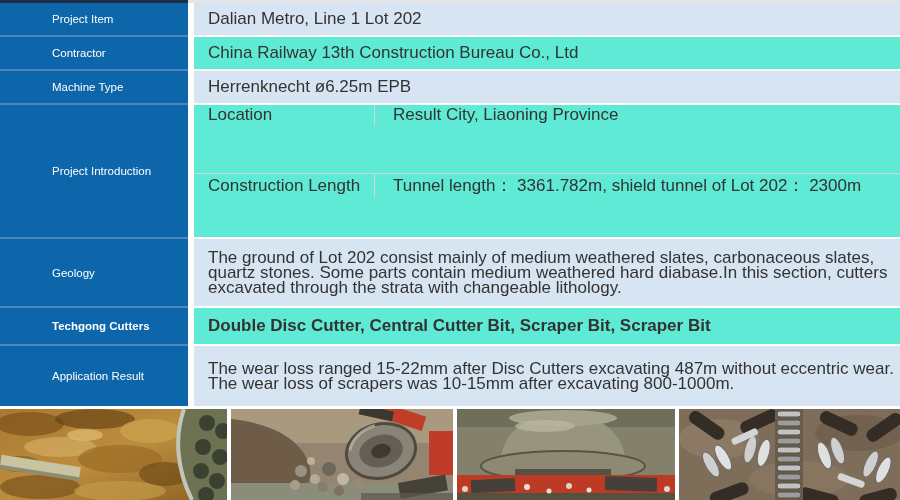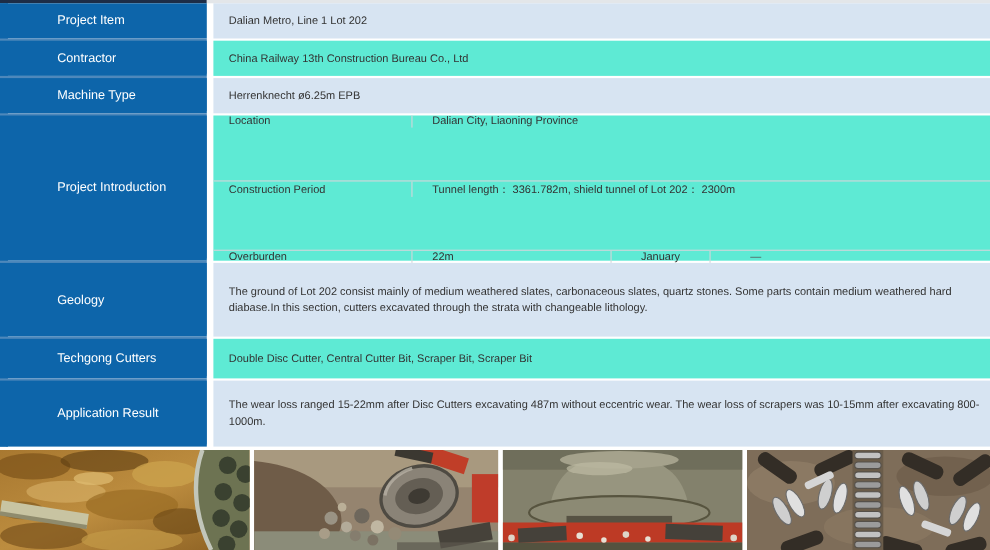--- a/index.html
+++ b/index.html
@@ -7,25 +7,25 @@
         font-family:"Liberation Sans",sans-serif;-webkit-font-smoothing:antialiased;}
   .topbar-dark{position:absolute;left:0;top:0;width:188px;height:3px;background:#1d2d47;}
   .topbar-light{position:absolute;left:188px;top:0;width:712px;height:3px;background:#e3e6e9;}
   .left-stripe{position:absolute;left:0;top:3px;width:7px;height:403px;background:#0f67aa;border-right:1px solid #0a5592;box-sizing:border-box;}
   .tbl{position:absolute;left:0;top:3px;width:900px;}
   .trow{display:flex;}
   .trow + .trow{margin-top:2px;}
   .lbl{width:188px;box-sizing:border-box;padding-left:52px;display:flex;align-items:center;
        background:#0d65aa;color:#ffffff;font-size:11.5px;box-shadow:0 -2px 0 #4e88bb;}
   .trow:first-child .lbl{box-shadow:none;}
-  .cnt{flex:1;margin-left:6px;box-sizing:border-box;font-size:10px;color:#333333;}
+  .cnt{flex:1;margin-left:6px;box-sizing:border-box;font-size:17px;color:#333333;}
   .cell{display:flex;align-items:center;padding-left:14px;}
   .bg-blue{background:#d7e4f2;}
   .bg-white{background:#5eead4;}
-  .h32{height:32px;} .h132{height:132px;} .h67{height:67px;} .h36{height:36px;} .h60{height:60px;}
+  .h32{height:32px;} .h132{height:132px;} .h67{height:67px;} .h36{height:36px;font-weight:bold;} .h60{height:60px;}
   .para{line-height:15px;}
   
   .intro{display:flex;flex-direction:column;padding:0;gap:48px;}
   .sub{display:flex;height:33px;box-sizing:border-box;}
   .sub + .sub{border-top:1px solid #d2d6da;}
   .sl{width:181px;border-right:1px solid #d2d6da;display:flex;align-items:center;padding-left:14px;box-sizing:border-box;}
   .sv{flex:1;display:flex;align-items:center;padding-left:18px;box-sizing:border-box;}
   .sv-fixed{width:181px;flex:none;border-right:1px solid #d2d6da;}
   .pcell{width:90px;flex:none;display:flex;align-items:center;justify-content:center;border-right:1px solid #d2d6da;box-sizing:border-box;}
   .dashcell{flex:1;display:flex;align-items:center;padding-left:36px;box-sizing:border-box;color:#555;}
@@ -57,24 +57,24 @@
     <div class="trow">
       <div class="lbl h32">Machine Type</div>
       <div class="cnt cell bg-blue h32">Herrenknecht ø6.25m EPB</div>
     </div>
 
     <div class="trow">
       <div class="lbl h132">Project Introduction</div>
       <div class="cnt intro bg-white h132">
         <div class="sub">
           <div class="sl">Location</div>
-          <div class="sv">Dalian City, Liaoning Province</div>
+          <div class="sv">Result City, Liaoning Province</div>
         </div>
         <div class="sub">
-          <div class="sl">Construction Period</div>
+          <div class="sl">Construction Length</div>
           <div class="sv">Tunnel length： 3361.782m, shield tunnel of Lot 202： 2300m</div>
         </div>
         <div class="sub">
           <div class="sl">Overburden</div>
           <div class="sv sv-fixed">22m</div>
           <div class="pcell">January</div>
           <div class="dashcell">—</div>
         </div>
       </div>
     </div>

